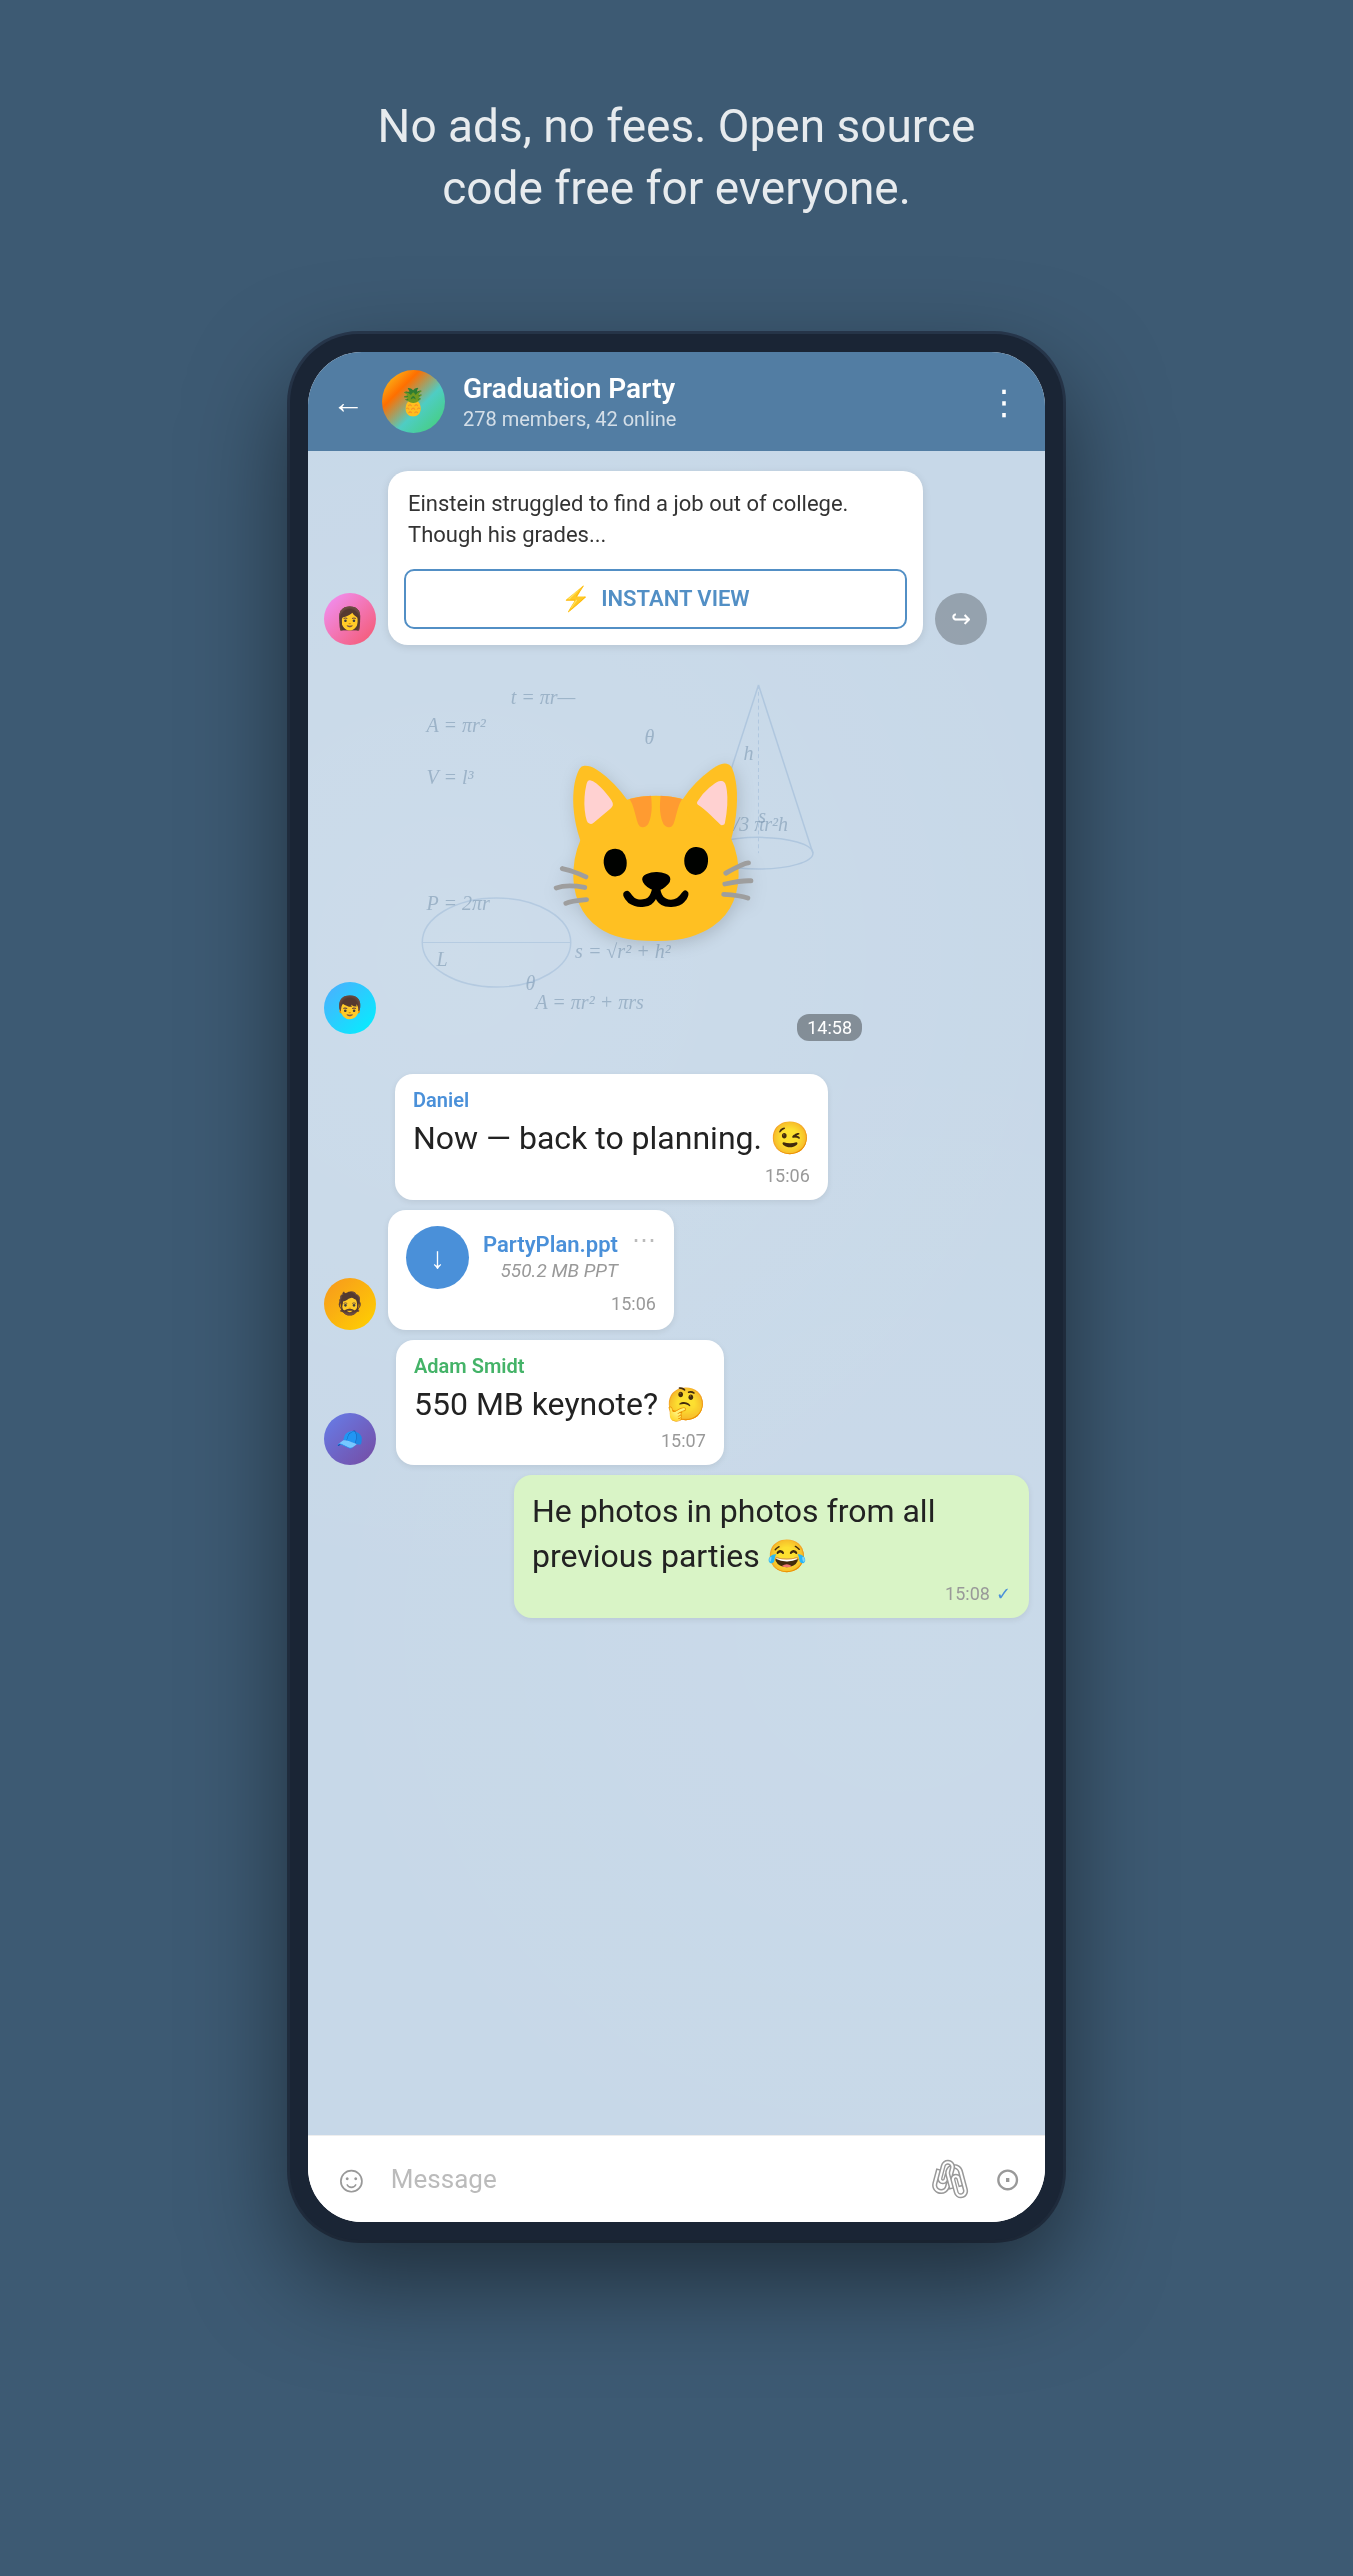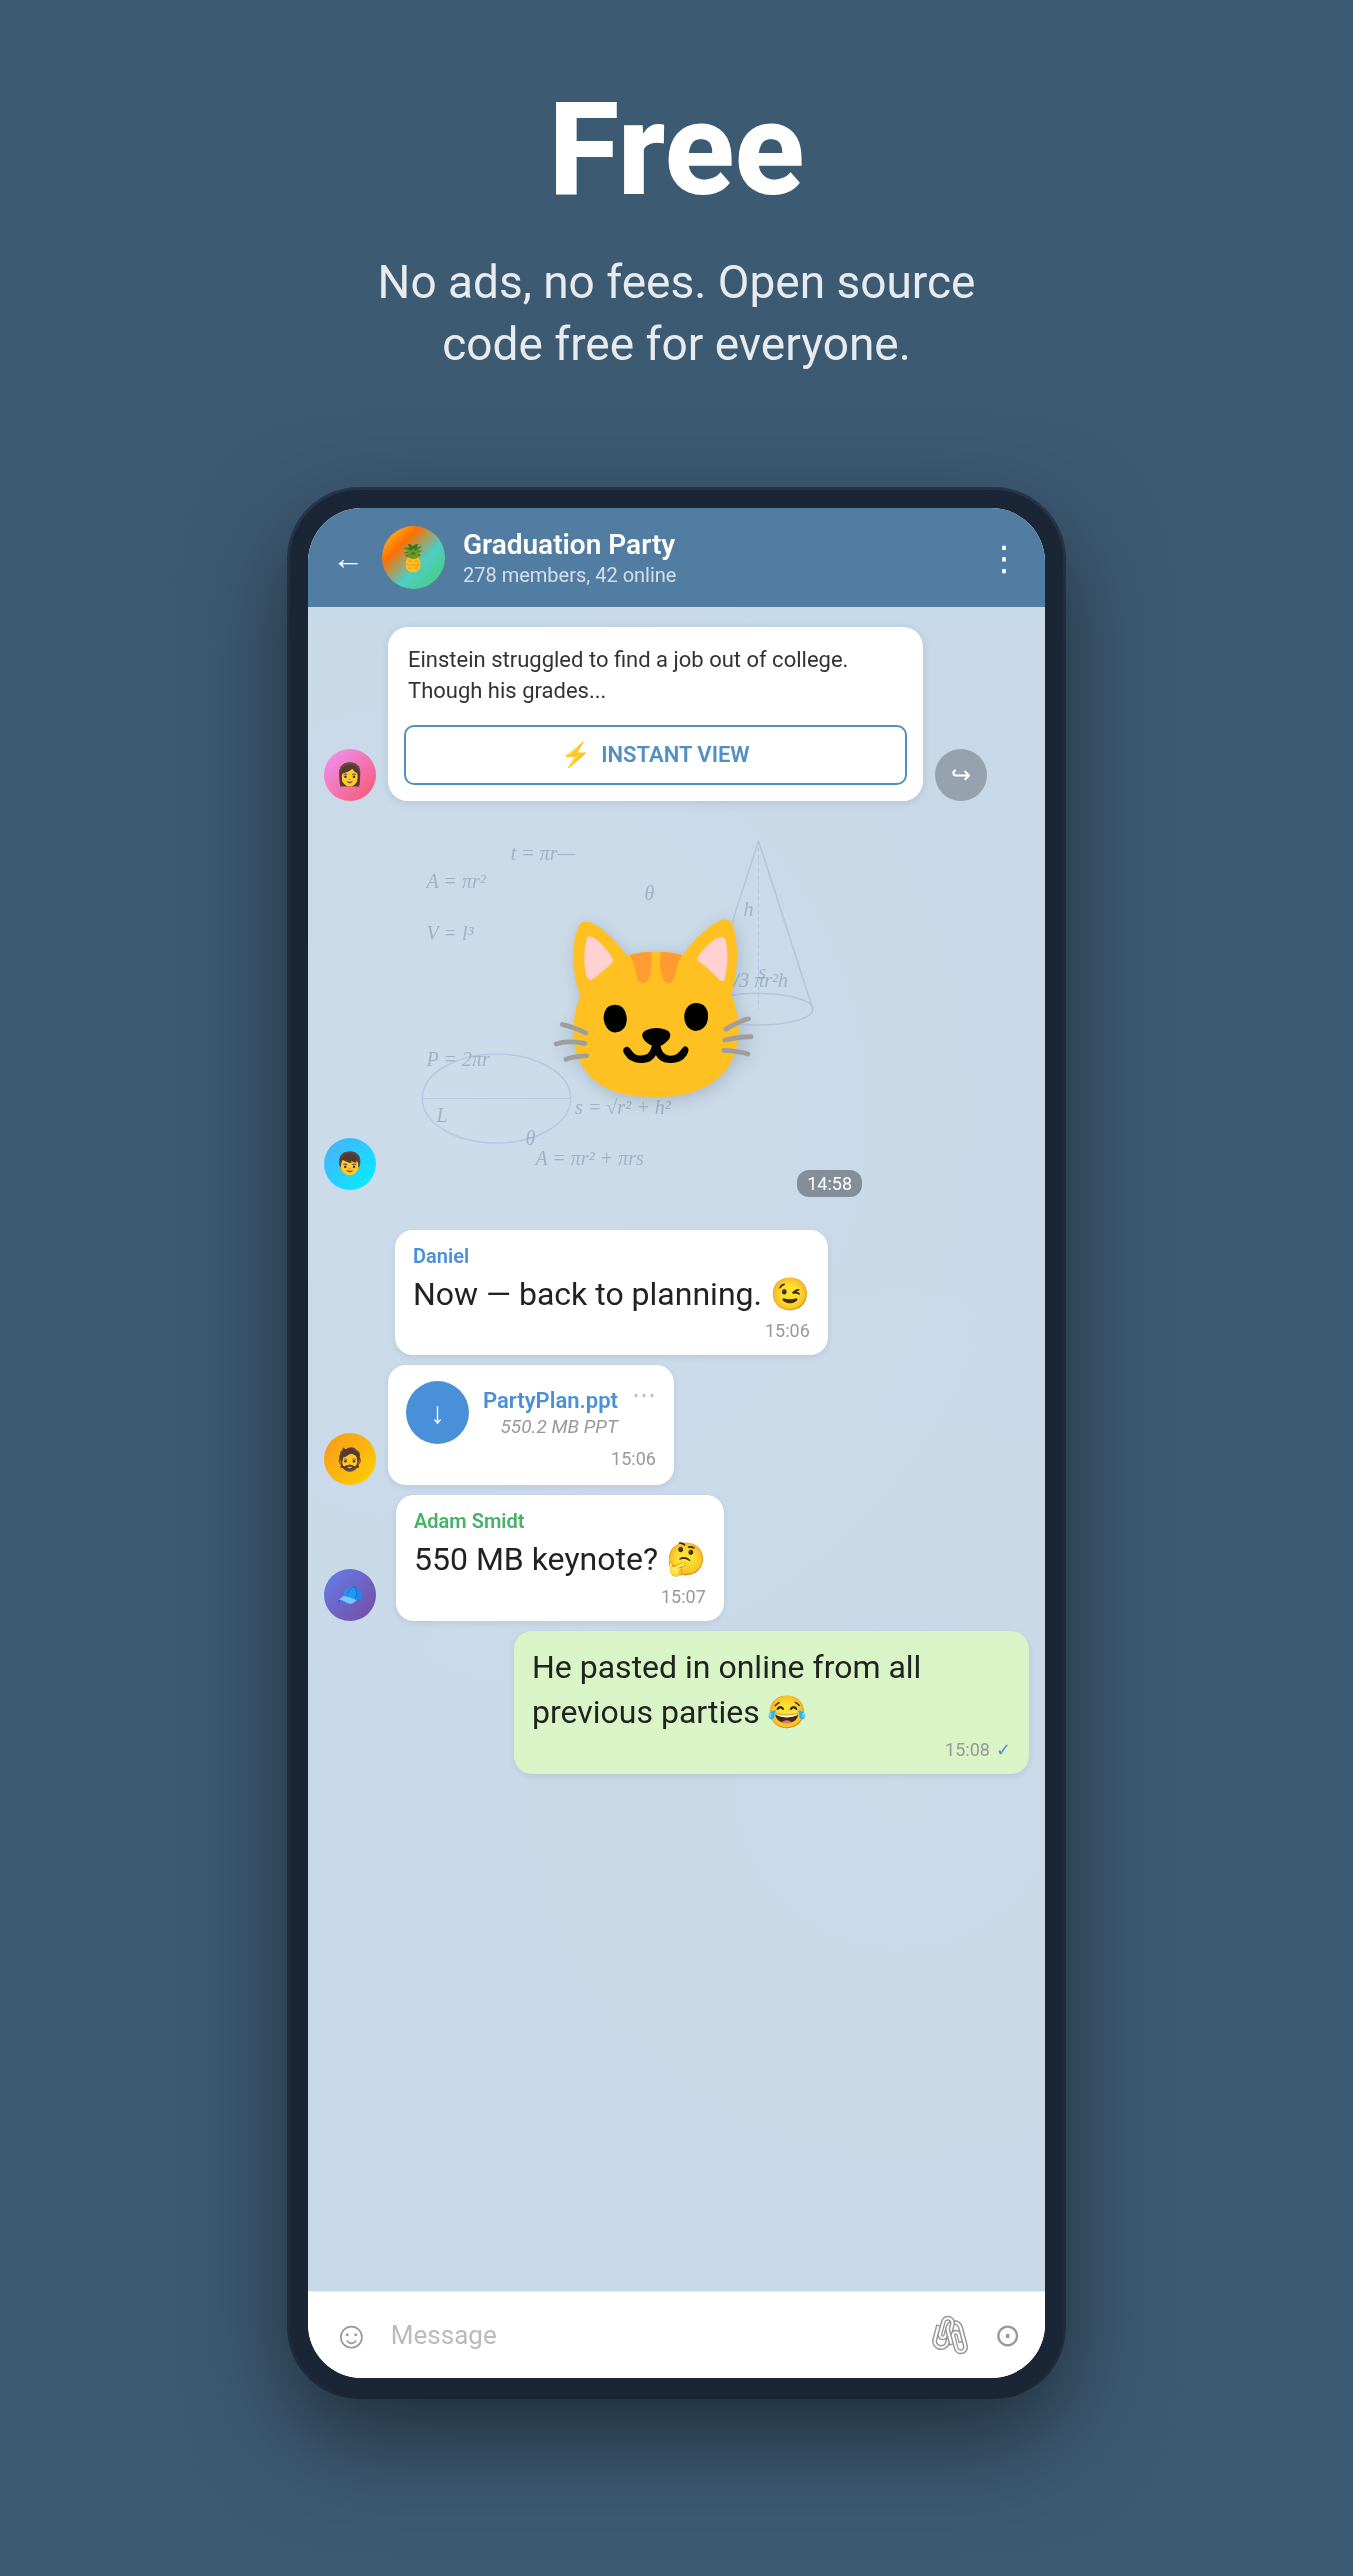--- a/index.html
+++ b/index.html
@@ -347,21 +347,20 @@
       font-family: 'Times New Roman', serif;
       font-style: italic;
       color: rgba(100,130,160,0.45);
       font-size: 20px;
     }
   </style>
 </head>
 <body>
 
 <div class="hero-section">
-  <h1 class="hero-title">Free</h1>
   <p class="hero-subtitle">No ads, no fees. Open source code free for everyone.</p>
 </div>
 
 <div class="phone-wrapper">
   <div class="phone-outer">
     <div class="phone-inner">
 
       <div class="chat-header">
         <div class="back-btn">←</div>
         <div class="header-avatar">
@@ -473,21 +472,21 @@
             <div class="bubble-sender green">Adam Smidt</div>
             <div class="bubble-text">550 MB keynote? 🤔</div>
             <div class="bubble-meta">
               <span class="bubble-time">15:07</span>
             </div>
           </div>
         </div>
 
         <div class="msg-row right">
           <div class="text-bubble sent">
-            <div class="bubble-text">He pasted in online from all previous parties 😂</div>
+            <div class="bubble-text">He photos in photos from all previous parties 😂</div>
             <div class="bubble-meta">
               <span class="bubble-time">15:08</span>
               <span class="check-icon">✓</span>
             </div>
           </div>
         </div>
 
       </div>
 
       <div class="chat-bottom">

